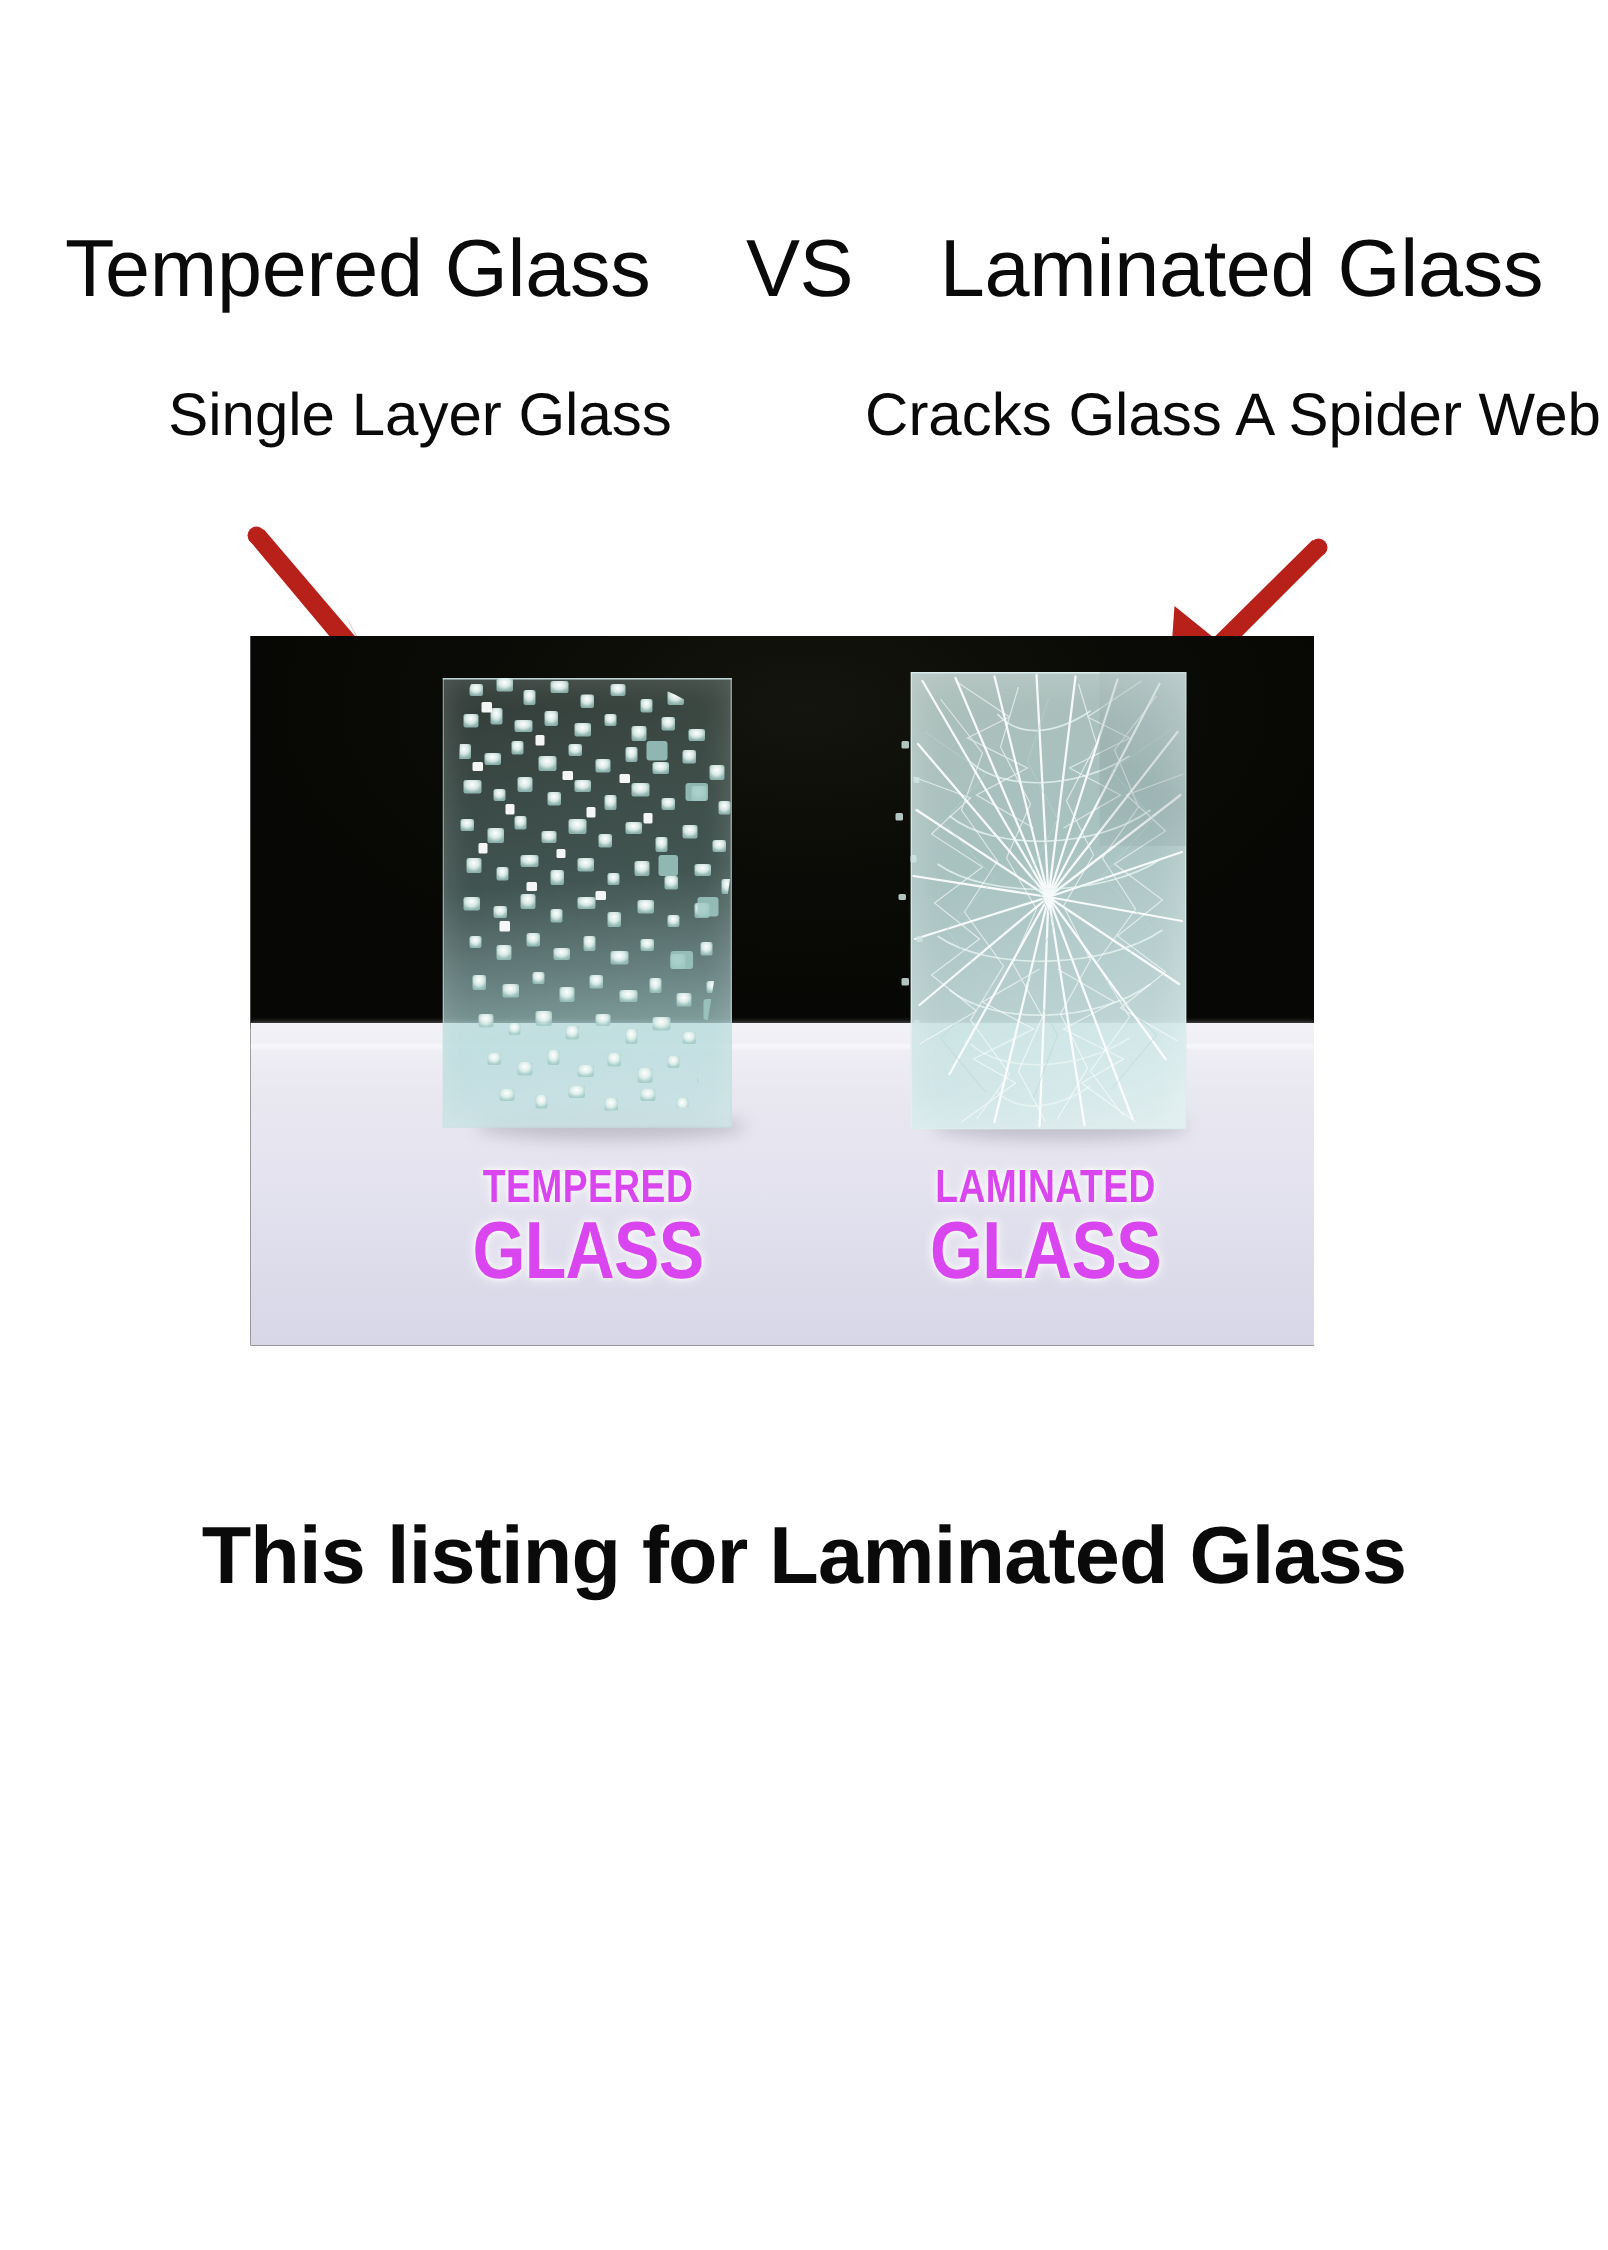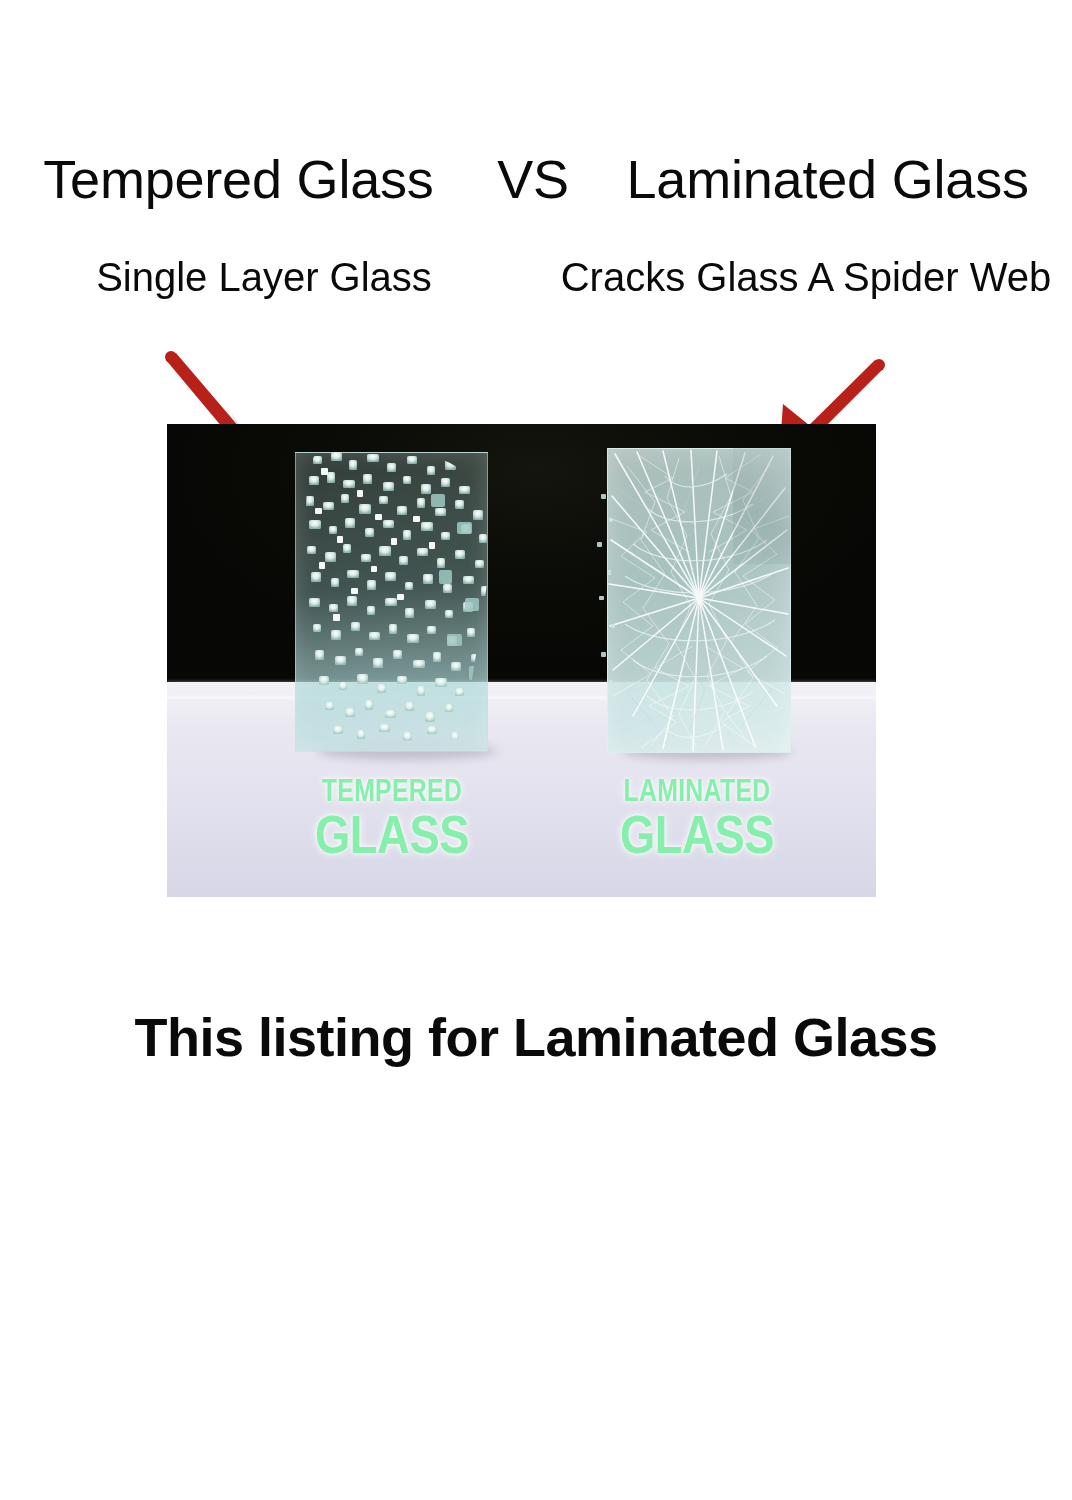--- a/index.html
+++ b/index.html
@@ -43,20 +43,21 @@
     height: 110px;
   }
   .desc-col {
     position: absolute;
     top: 0;
     font-size: 40px;
     line-height: 54px;
     font-weight: 400;
     text-align: center;
     white-space: nowrap;
+    padding-left: 16px;
   }
   .desc-col.left  { left: 0px;   width: 528px; }
   .desc-col.right { left: 540px; width: 532px; }
   .desc-line { display: block; }
 
   
   .arrow {
     position: absolute;
     overflow: visible;
   }
@@ -167,21 +168,21 @@
     top: -2px;
     width: 60px;
     height: 118px;
     background: linear-gradient(215deg, rgba(190,206,206,0.55) 0%, rgba(120,140,140,0.25) 60%, rgba(60,70,70,0.05) 100%);
   }
 
   
   .cap {
     position: absolute;
     text-align: center;
-    color: #86efac;
+    color: #d946ef;
     text-shadow: 0 0 4px rgba(255,255,255,0.95), 0 0 9px rgba(255,255,255,0.85);
   }
   .cap-tempered  { left: 70px;  top: 350px; width: 310px; }
   .cap-laminated { left: 380px; top: 350px; width: 300px; }
   .cap-top {
     display: block;
     font-size: 31px;
     line-height: 33px;
     font-weight: 700;
     letter-spacing: 0.4px;

